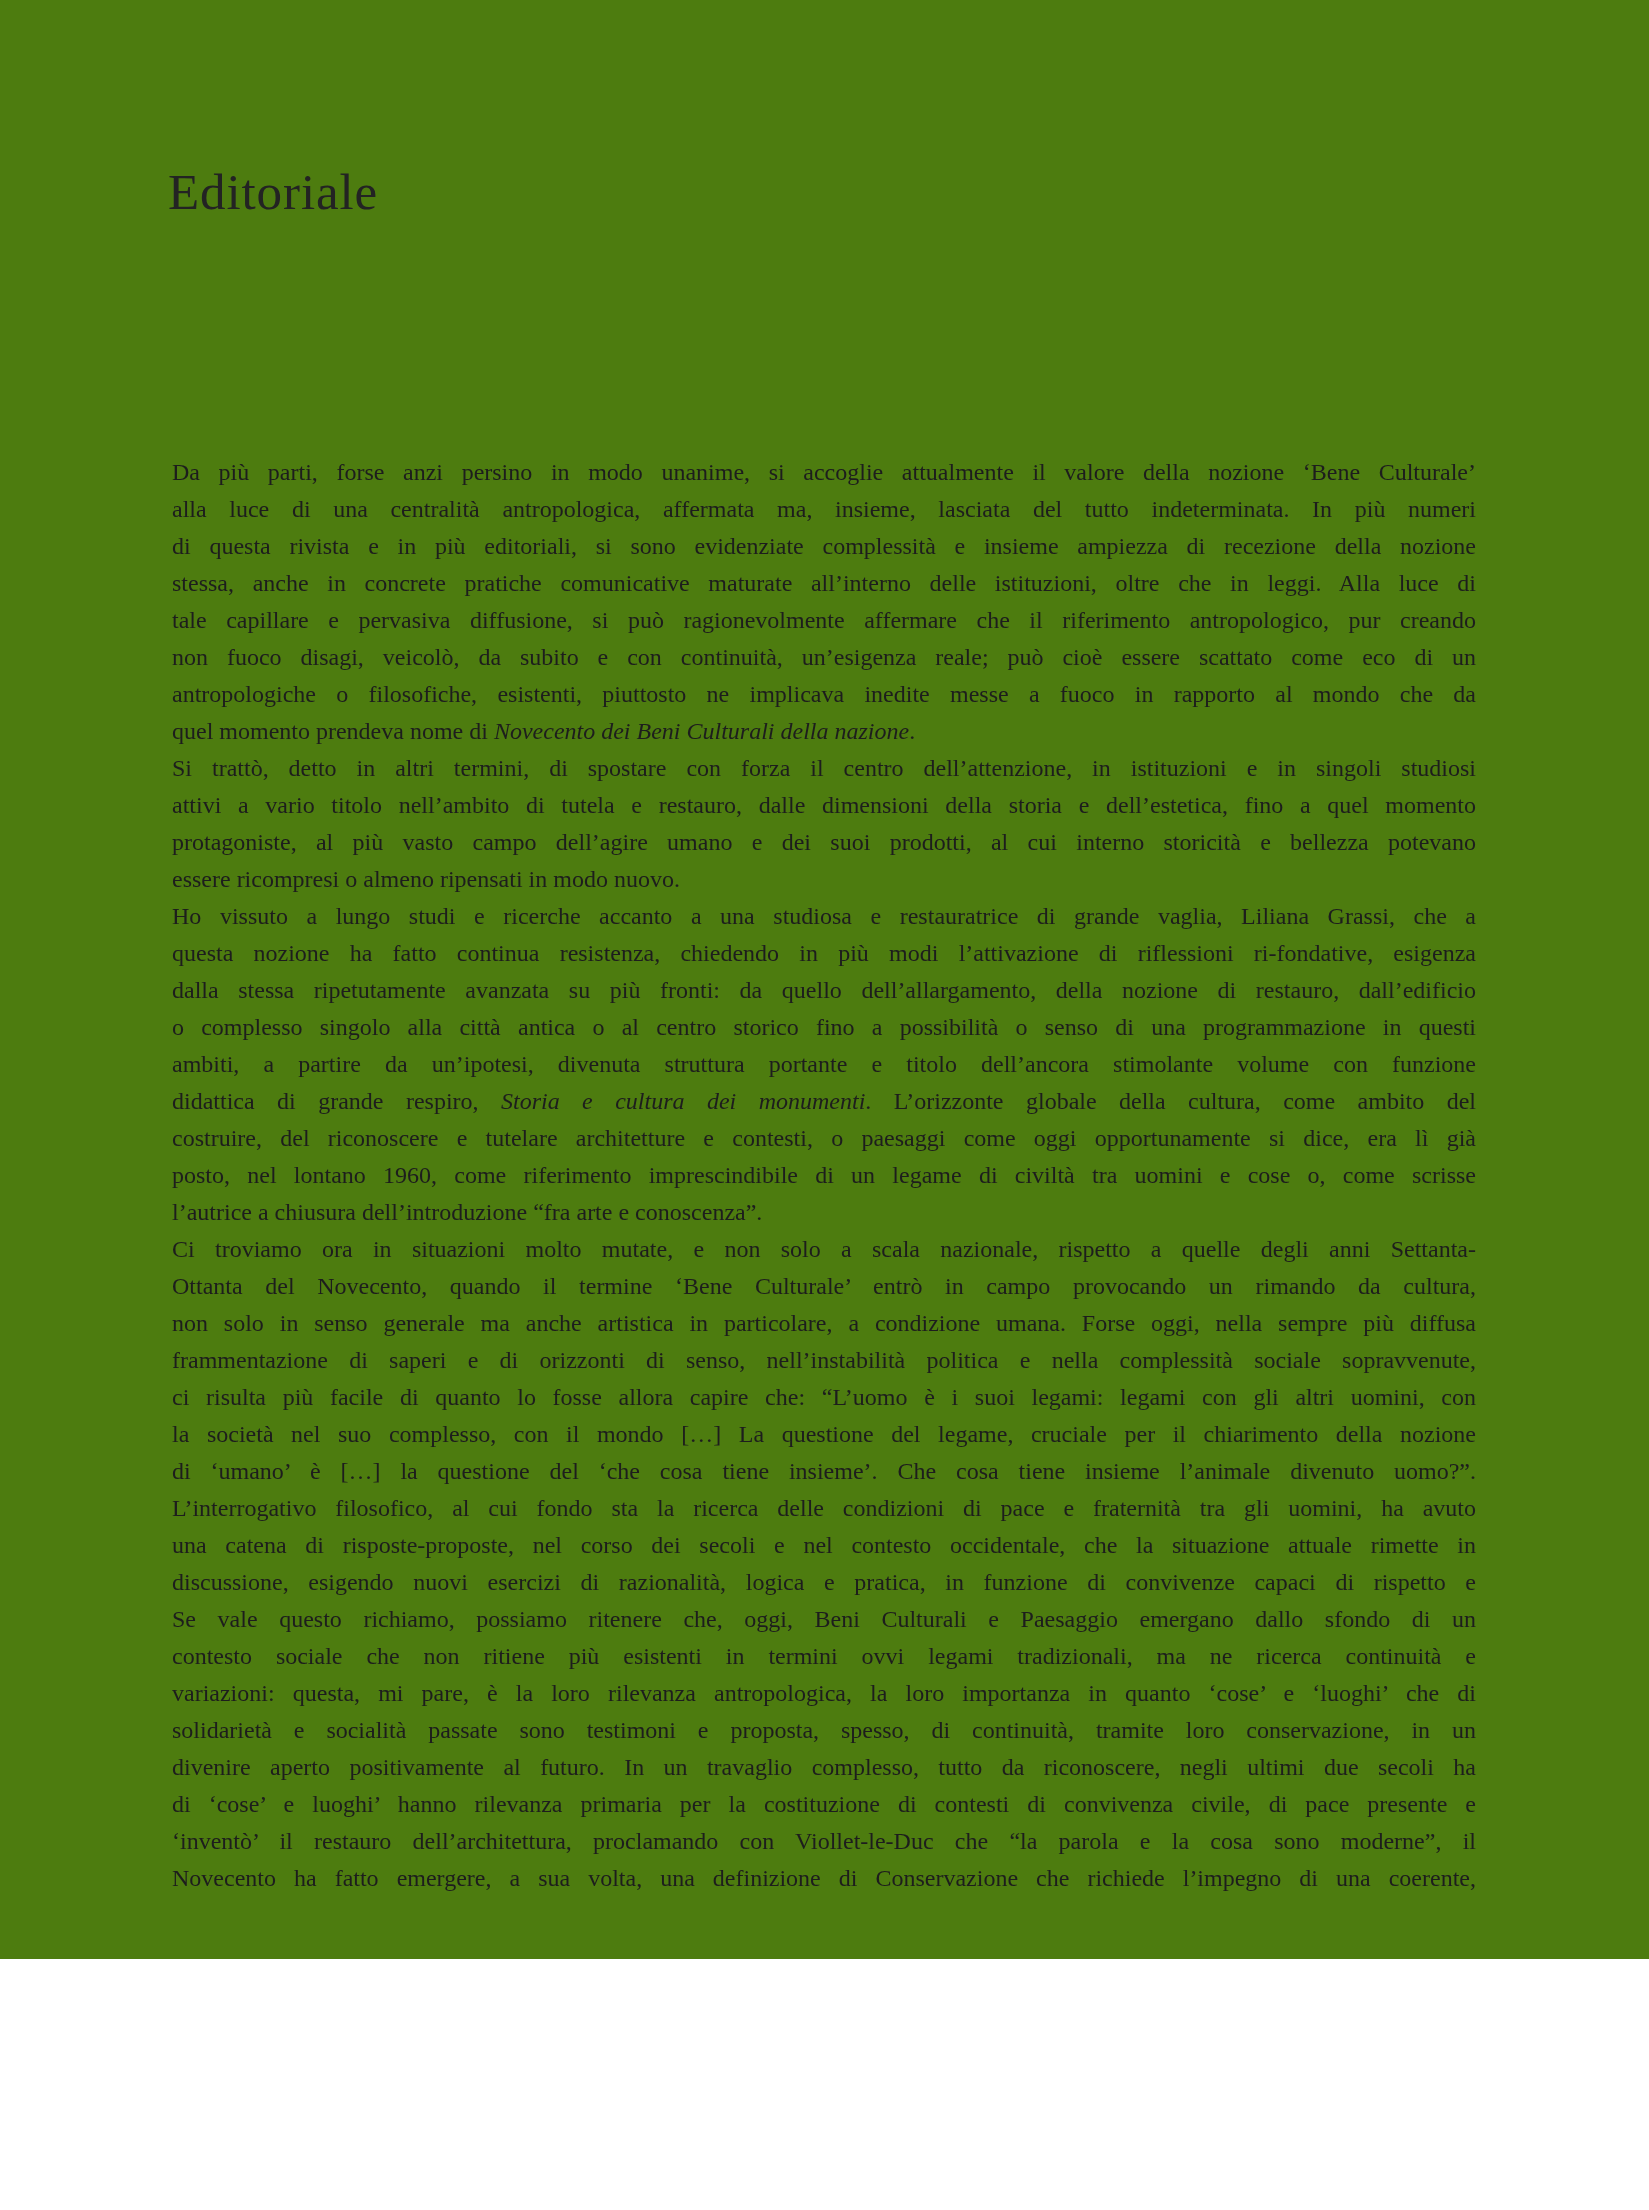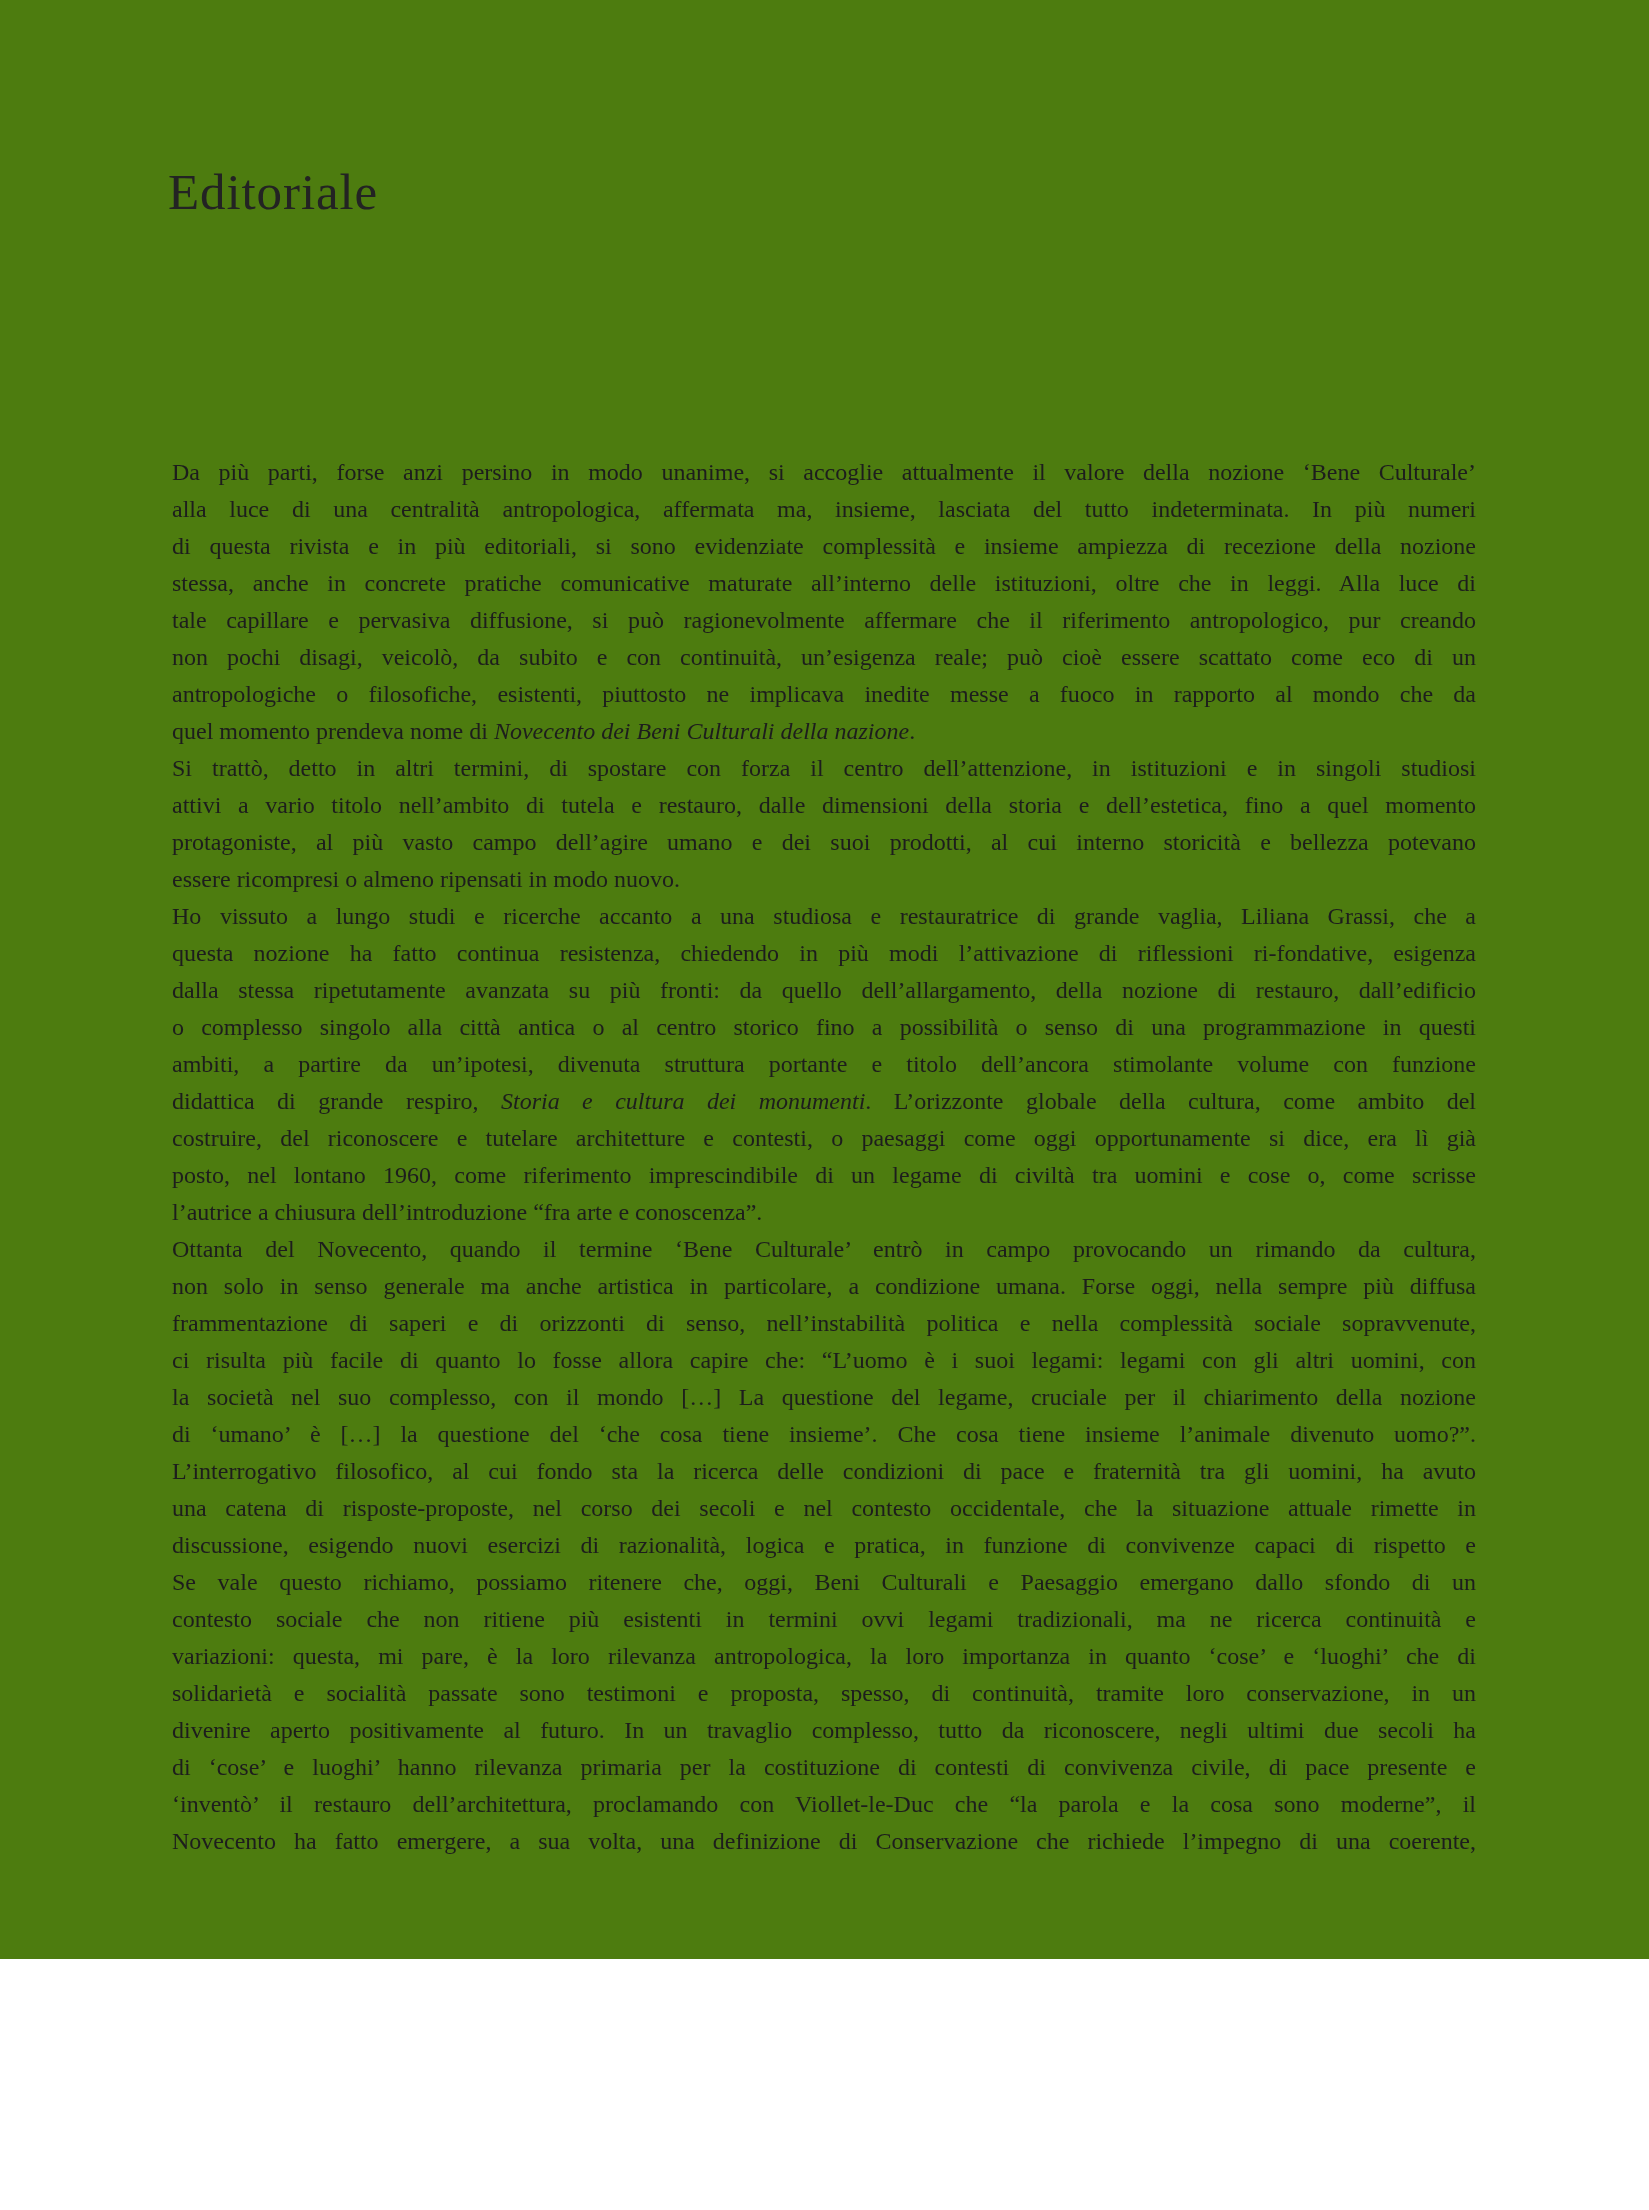--- a/index.html
+++ b/index.html
@@ -63,36 +63,37 @@
 <body>
 
 <div class="page">
   <h1 class="title">Editoriale</h1>
   <div class="article-body">
       <div class="ln"><span>Da più parti, forse anzi persino in modo unanime, si accoglie attualmente il valore della nozione ‘Bene Culturale’</span></div>
       <div class="ln"><span>alla luce di una centralità antropologica, affermata ma, insieme, lasciata del tutto indeterminata. In più numeri</span></div>
       <div class="ln"><span>di questa rivista e in più editoriali, si sono evidenziate complessità e insieme ampiezza di recezione della nozione</span></div>
       <div class="ln"><span>stessa, anche in concrete pratiche comunicative maturate all’interno delle istituzioni, oltre che in leggi. Alla luce di</span></div>
       <div class="ln"><span>tale capillare e pervasiva diffusione, si può ragionevolmente affermare che il riferimento antropologico, pur creando</span></div>
-      <div class="ln"><span>non pochi disagi, veicolò, da subito e con continuità, un’esigenza reale; può cioè essere scattato come eco di un</span></div>
+      <div class="ln"><span>non fuoco disagi, veicolò, da subito e con continuità, un’esigenza reale; può cioè essere scattato come eco di un</span></div>
       <div class="ln"><span>antropologiche o filosofiche, esistenti, piuttosto ne implicava inedite messe a fuoco in rapporto al mondo che da</span></div>
       <div class="ln end"><span>quel momento prendeva nome di </span><em>Novecento dei Beni Culturali della nazione</em><span>.</span></div>
       <div class="ln"><span>Si trattò, detto in altri termini, di spostare con forza il centro dell’attenzione, in istituzioni e in singoli studiosi</span></div>
       <div class="ln"><span>attivi a vario titolo nell’ambito di tutela e restauro, dalle dimensioni della storia e dell’estetica, fino a quel momento</span></div>
       <div class="ln"><span>protagoniste, al più vasto campo dell’agire umano e dei suoi prodotti, al cui interno storicità e bellezza potevano</span></div>
       <div class="ln end"><span>essere ricompresi o almeno ripensati in modo nuovo.</span></div>
       <div class="ln"><span>Ho vissuto a lungo studi e ricerche accanto a una studiosa e restauratrice di grande vaglia, Liliana Grassi, che a</span></div>
       <div class="ln"><span>questa nozione ha fatto continua resistenza, chiedendo in più modi l’attivazione di riflessioni ri-fondative, esigenza</span></div>
       <div class="ln"><span>dalla stessa ripetutamente avanzata su più fronti: da quello dell’allargamento, della nozione di restauro, dall’edificio</span></div>
       <div class="ln"><span>o complesso singolo alla città antica o al centro storico fino a possibilità o senso di una programmazione in questi</span></div>
       <div class="ln"><span>ambiti, a partire da un’ipotesi, divenuta struttura portante e titolo dell’ancora stimolante volume con funzione</span></div>
       <div class="ln"><span>didattica di grande respiro, </span><em>Storia e cultura dei monumenti</em><span>. L’orizzonte globale della cultura, come ambito del</span></div>
       <div class="ln"><span>costruire, del riconoscere e tutelare architetture e contesti, o paesaggi come oggi opportunamente si dice, era lì già</span></div>
       <div class="ln"><span>posto, nel lontano 1960, come riferimento imprescindibile di un legame di civiltà tra uomini e cose o, come scrisse</span></div>
       <div class="ln end"><span>l’autrice a chiusura dell’introduzione “fra arte e conoscenza”.</span></div>
+      <div class="ln"><span>Ci troviamo ora in situazioni molto mutate, e non solo a scala nazionale, rispetto a quelle degli anni Settanta-</span></div>
       <div class="ln"><span>Ottanta del Novecento, quando il termine ‘Bene Culturale’ entrò in campo provocando un rimando da cultura,</span></div>
       <div class="ln"><span>non solo in senso generale ma anche artistica in particolare, a condizione umana. Forse oggi, nella sempre più diffusa</span></div>
       <div class="ln"><span>frammentazione di saperi e di orizzonti di senso, nell’instabilità politica e nella complessità sociale sopravvenute,</span></div>
       <div class="ln"><span>ci risulta più facile di quanto lo fosse allora capire che: “L’uomo è i suoi legami: legami con gli altri uomini, con</span></div>
       <div class="ln"><span>la società nel suo complesso, con il mondo […] La questione del legame, cruciale per il chiarimento della nozione</span></div>
       <div class="ln"><span>di ‘umano’ è […] la questione del ‘che cosa tiene insieme’. Che cosa tiene insieme l’animale divenuto uomo?”.</span></div>
       <div class="ln"><span>L’interrogativo filosofico, al cui fondo sta la ricerca delle condizioni di pace e fraternità tra gli uomini, ha avuto</span></div>
       <div class="ln"><span>una catena di risposte-proposte, nel corso dei secoli e nel contesto occidentale, che la situazione attuale rimette in</span></div>
       <div class="ln"><span>discussione, esigendo nuovi esercizi di razionalità, logica e pratica, in funzione di convivenze capaci di rispetto e</span></div>
       <div class="ln"><span>Se vale questo richiamo, possiamo ritenere che, oggi, Beni Culturali e Paesaggio emergano dallo sfondo di un</span></div>

